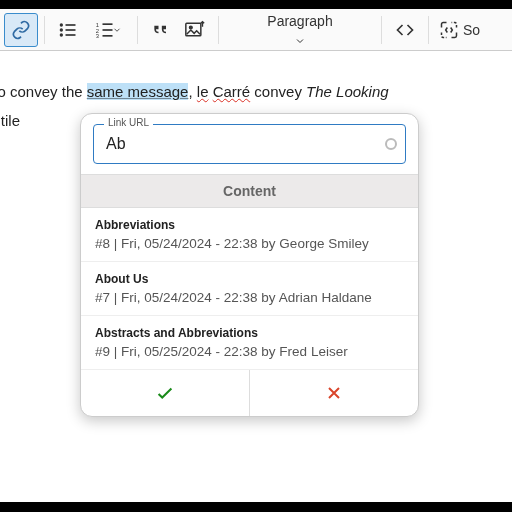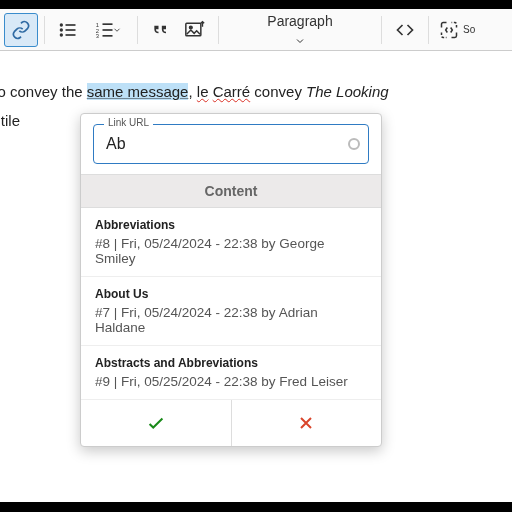--- a/index.html
+++ b/index.html
@@ -54,24 +54,24 @@
   .ul { text-decoration: underline; text-decoration-color: rgba(0,0,0,0.4); text-align: right; }
   .squig {
     text-decoration: underline wavy #d93025;
     text-decoration-thickness: 1px;
     margin-top: 36px;
   }
   .ital { font-style: italic; }
   .popup {
     position: absolute;
     left: 80px; top: 113px;
-    width: 302px;
+    width: 339px;
     background: #fff;
     border: 1px solid #ccc;
-    border-radius: 4px;
+    border-radius: 12px;
     box-shadow: 0 4px 14px rgba(0,0,0,0.22);
   }
   .field-wrap { padding: 10px 12px 10px 12px; }
   .field {
     position: relative;
     border: 1.5px solid #2f7bc3;
     border-radius: 4px;
     height: 40px;
     display: flex; align-items: center;
     padding: 0 30px 0 10px;
@@ -194,21 +194,21 @@
   </div>
   <div class="tb-sep"></div>
   <div class="tb-btn" style="width:auto; padding:0 2px 0 4px; gap:4px;">
     <svg width="20" height="20" viewBox="0 0 24 24" fill="none" stroke="#333" stroke-width="1.8">
         <path d="M9 3H5a2 2 0 0 0-2 2v4"></path>
         <path d="M3 15v4a2 2 0 0 0 2 2h4" stroke-dasharray="3 2"></path>
         <path d="M15 21h4a2 2 0 0 0 2-2v-4"></path>
         <path d="M21 9V5a2 2 0 0 0-2-2h-4" stroke-dasharray="3 2"></path>
         <path d="M10 15l-2-3 2-3M14 9l2 3-2 3"></path>
       </svg>
-    <span style="font-size:10px;">So</span>
+    <span style="font-size:14px;">So</span>
   </div>
 </div>
 
 <div class="content">
   <div>
     <span>ting to convey the </span><span class="hl ul">same message</span><span>, </span><span class="squig">le</span><span> </span><span class="squig">Carré</span><span> convey </span><span class="ital">The Looking</span>
   </div>
   <div>
     <span>ely futile </span><span style="display:inline-block; width:222px;"></span><span>ould not be  </span>
   </div>

